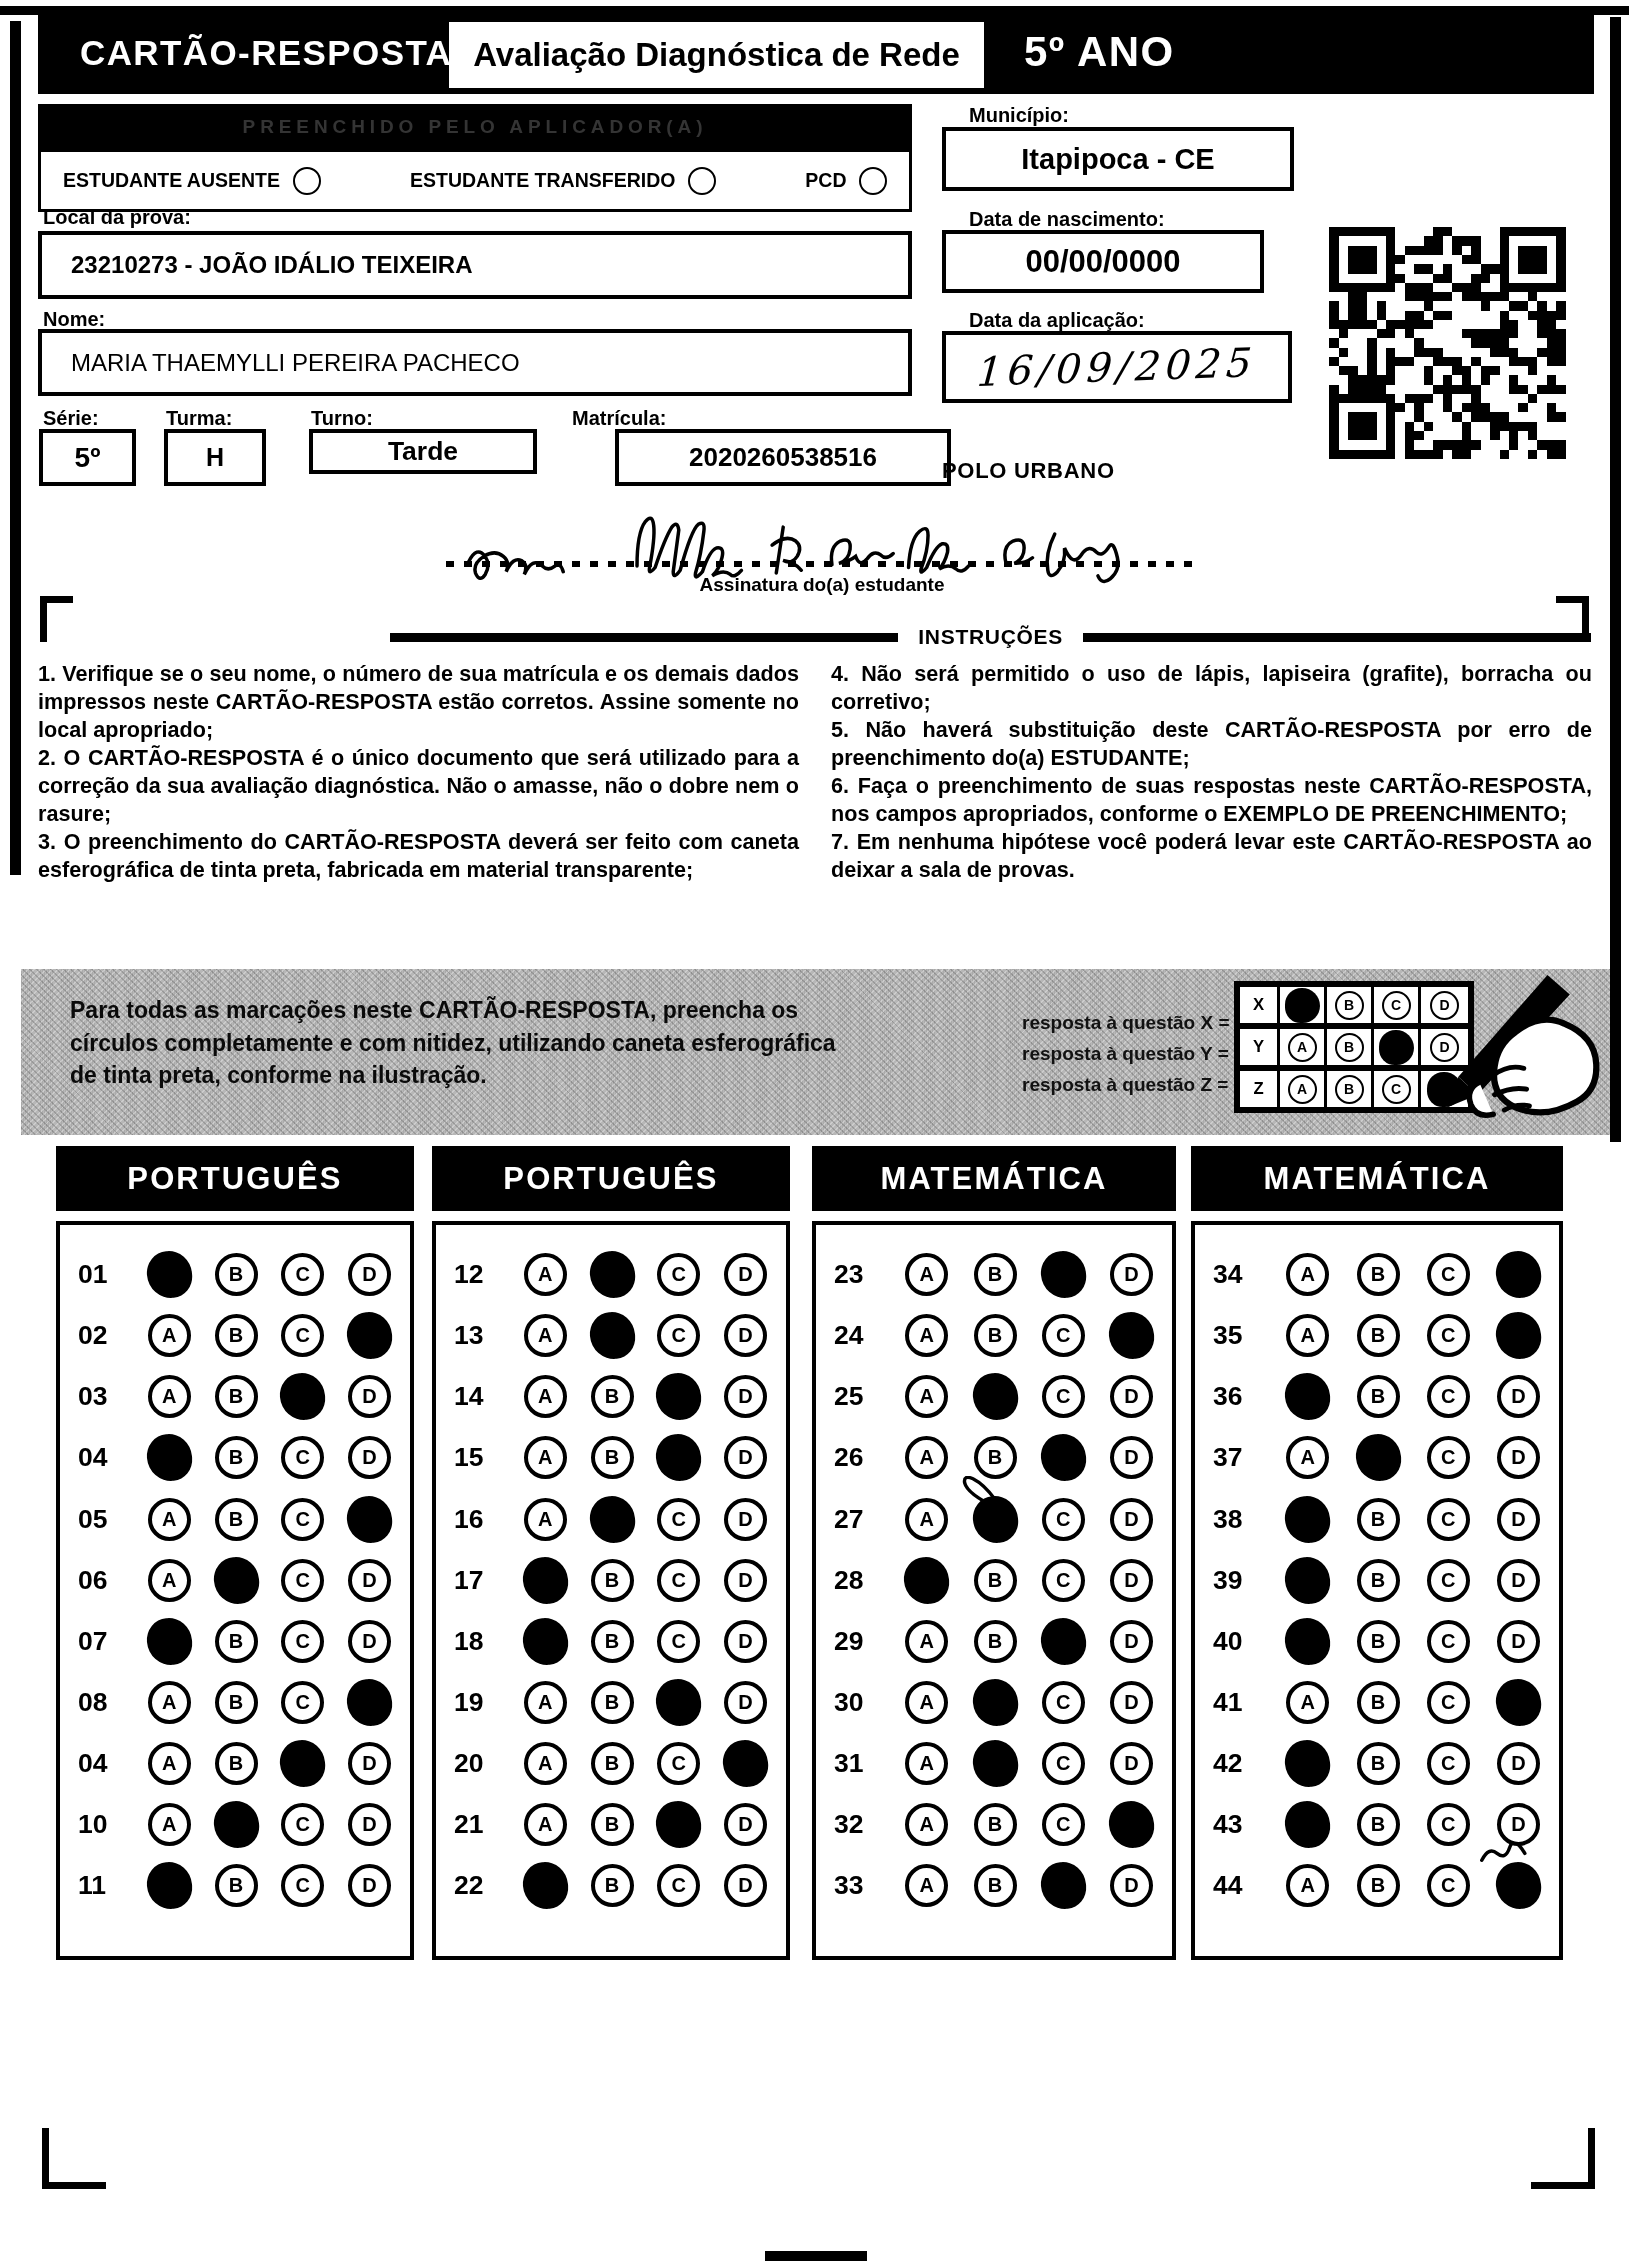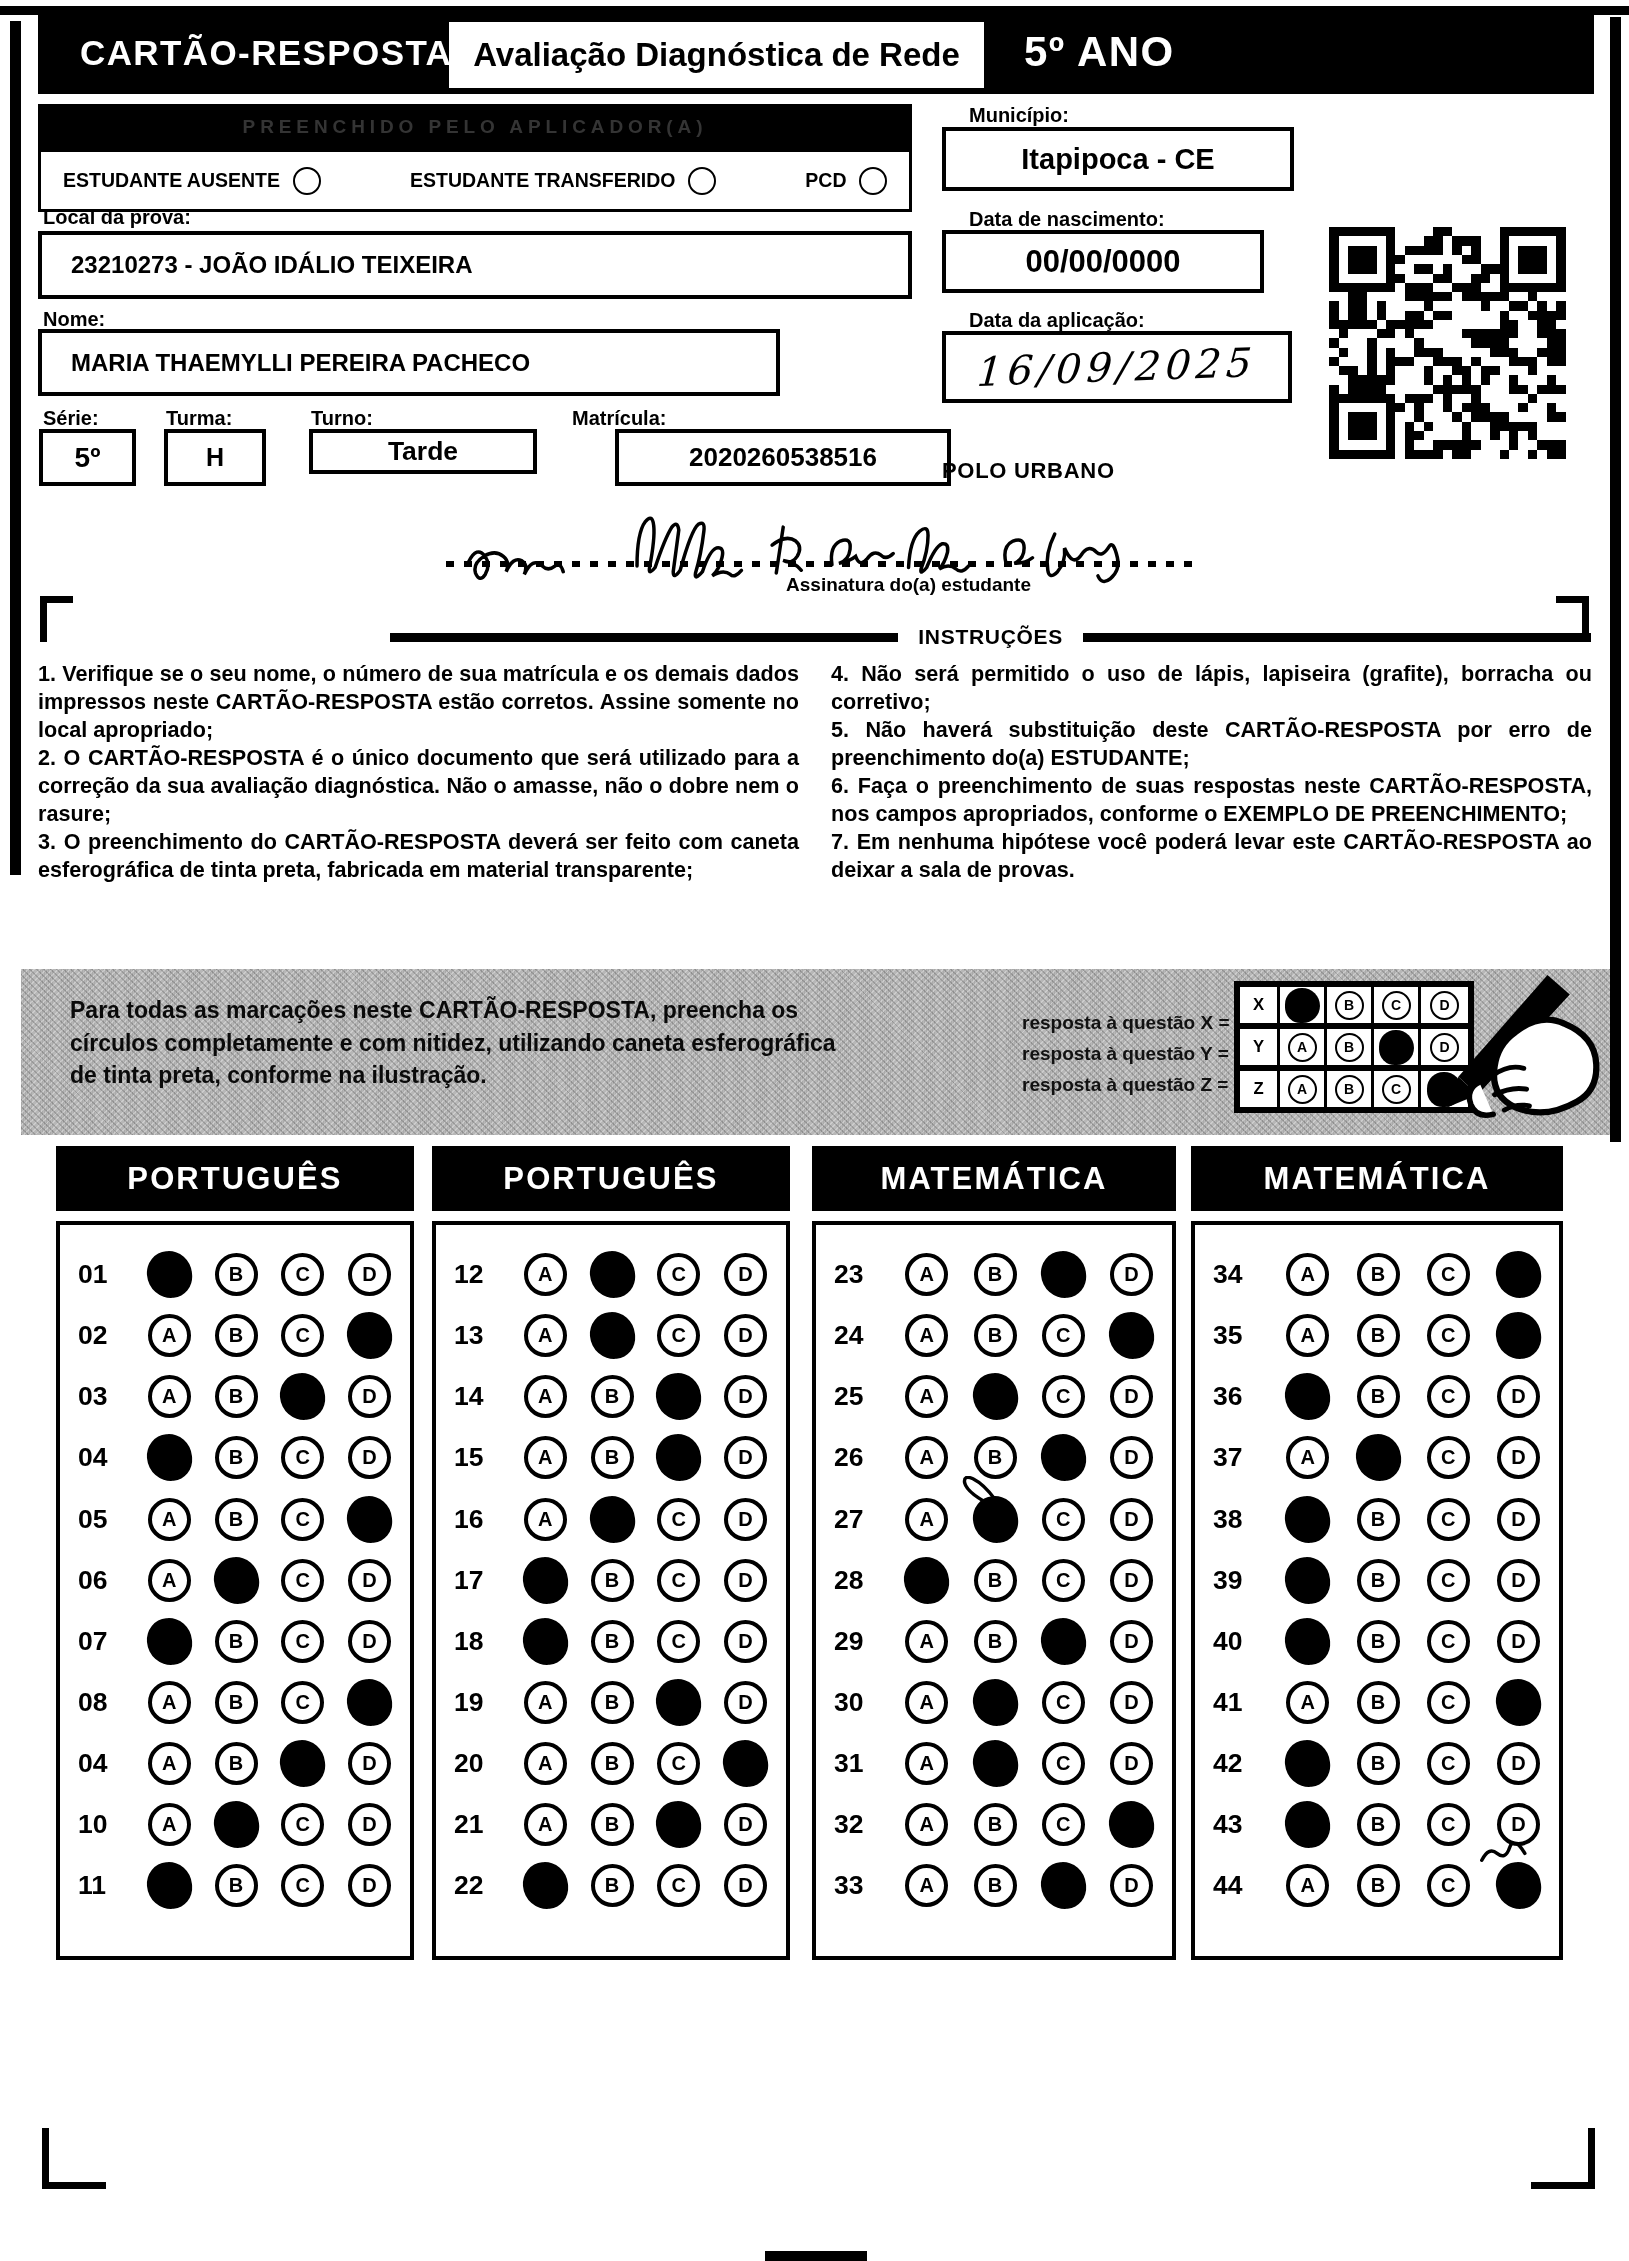--- a/index.html
+++ b/index.html
@@ -39,21 +39,21 @@
   .status-item { display:flex; align-items:center; gap:12.5px; font-size:19.5px; font-weight:bold; }
   .status-circle { width:28px; height:28px; border:2.8px solid #000; border-radius:50%; background:#fff; }
 
   
   .f-label { font-size:20px; font-weight:bold; }
   .f-box { border:4.2px solid #000; background:#fff; display:flex; align-items:center; }
   .f-box.center { justify-content:center; }
   .local-label { left:43px; top:206px; }
   .local-box   { left:38px; top:231px; width:874px; height:68px; padding-left:29px; font-size:24px; font-weight:bold; }
   .nome-label  { left:43px; top:308px; }
-  .nome-box    { left:38px; top:329px; width:742px; height:67px; padding-left:29px; font-size:24px; font-weight:bold; }
+  .nome-box    { left:38px; top:329px; width:874px; height:67px; padding-left:29px; font-size:24px; font-weight:normal; }
 
   .serie-label { left:43px;  top:407px; }
   .turma-label { left:166px; top:407px; }
   .turno-label { left:311px; top:407px; }
   .matri-label { left:572px; top:407px; }
   .serie-box { left:39px;  top:429px; width:97px; height:57px; font-size:28px; font-weight:bold; }
   .turma-box { left:164px; top:429px; width:102px; height:57px; font-size:25px; font-weight:bold; }
   .turno-box { left:309px; top:429px; width:228px; height:45px; font-size:26.5px; font-weight:bold; }
   .matri-box { left:571px; top:429px; width:336px; height:57px; font-size:26px; font-weight:bold;margin-left:44px; }
 
@@ -75,21 +75,21 @@
   .qr { left:1325px; top:223px; width:245px; height:240px; background:#fff; padding:4.2px; }
   .qr-grid { width:100%; height:100%; display:grid;
     grid-template-columns:repeat(25,1fr); grid-template-rows:repeat(25,1fr); }
   .qr-grid i { display:block; }
   .qr-grid i.on { background:#000; }
 
   
   .sig-line { left:446px; top:561px; width:754px; height:5.6px;
     background:repeating-linear-gradient(90deg,#000 0 8.4px,transparent 8.4px 18px); }
   .sig-svg { left:456px; top:506px; }
-  .sig-label { left:613px; top:574px; width:418px; text-align:right; font-size:19px; font-weight:bold; }
+  .sig-label { left:613px; top:574px; width:418px; text-align:center; font-size:19px; font-weight:bold; }
 
   
   .inst-corner-l { left:40px;  top:596px; width:33px; height:46px; border-left:7px solid #000; border-top:7px solid #000; }
   .inst-corner-r { left:1556px; top:596px; width:33px; height:46px; border-right:7px solid #000; border-top:7px solid #000; }
   .inst-title-row { left:38px; top:625px; width:1553px; display:flex; align-items:center; justify-content:flex-end; gap:20px; }
   .inst-rule { height:9px; background:#000; flex:0 0 508px; }
   .inst-title { font-size:21px; font-weight:bold; letter-spacing:0.7px; }
   .inst-cols { left:38px; top:660px; width:1554px; display:grid; grid-template-columns:1fr 1fr; column-gap:32px; }
   .inst-cols p { font-size:21.6px; font-weight:bold; line-height:1.30; text-align:justify; }
 

